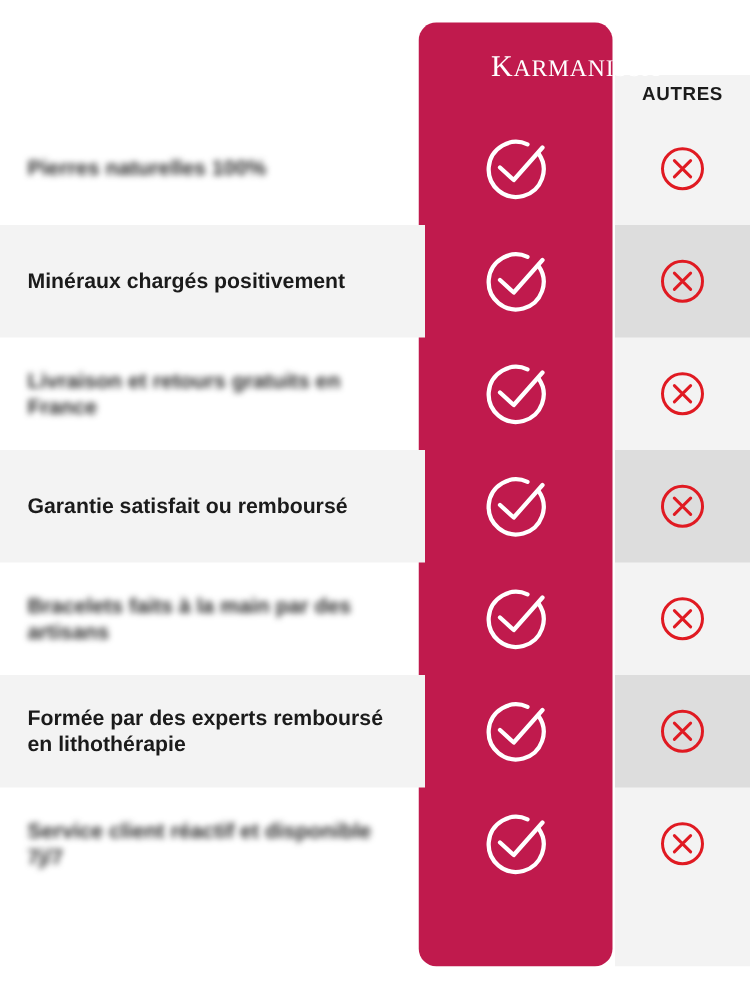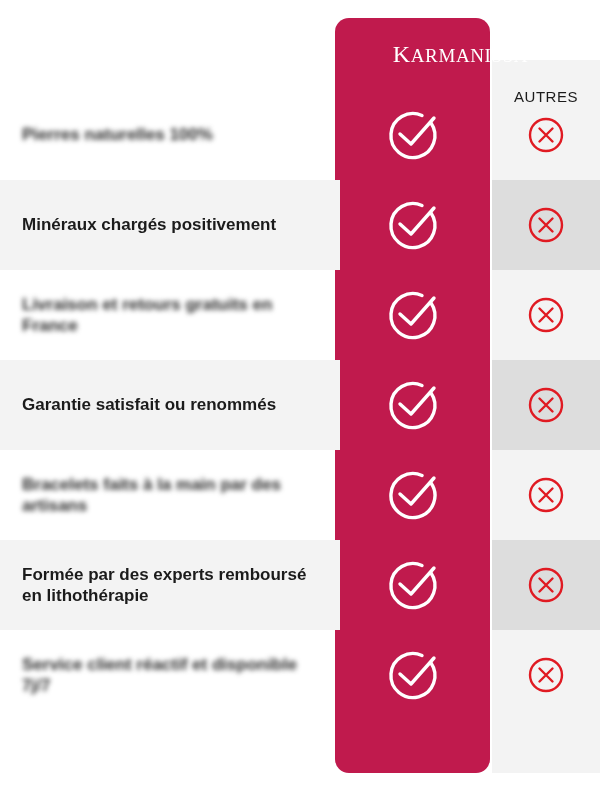--- a/index.html
+++ b/index.html
@@ -69,23 +69,22 @@
     left: 492px;
     top: 60px;
     width: 108px;
     height: 30px;
     z-index: 3;
     display: flex;
     align-items: center;
     justify-content: center;
     color: #1b1b1b;
     font-size: 15px;
-    font-weight: normal;
+    font-weight: bold;
     letter-spacing: 0.5px;
-    margin-top: 21px;
   }
 
   
   .row {
     position: absolute;
     left: 0;
     width: 600px;
     height: 90px;
     z-index: 2;
   }
@@ -221,21 +220,21 @@
         <svg width="38" height="38" viewBox="0 0 38 38">
           <circle cx="19" cy="19" r="16" fill="none" stroke="#e01a22" stroke-width="2.4"></circle>
           <path d="M12.5 12.5 L25.5 25.5 M25.5 12.5 L12.5 25.5" stroke="#e01a22" stroke-width="2.4" stroke-linecap="round"></path>
         </svg>
       </span>
     </div>
   </div>
 
   <div class="row shade" style="top:360px;">
     <div class="label-cell">
-      <div class="label-text">Garantie satisfait ou renommés</div>
+      <div class="label-text">Garantie satisfait ou remboursé</div>
     </div>
     <div class="check-cell">
       <span class="check-icon">
         <svg width="58" height="58" viewBox="0 0 58 58">
           <path d="M50 12 L27 38 L16 28" fill="none" stroke="#ffffff" stroke-width="3.4" stroke-linecap="round" stroke-linejoin="round"></path>
           <path d="M47 17 A22 22 0 1 1 38 9.5" fill="none" stroke="#ffffff" stroke-width="3.4" stroke-linecap="round"></path>
         </svg>
       </span>
     </div>
     <div class="others-cell">

